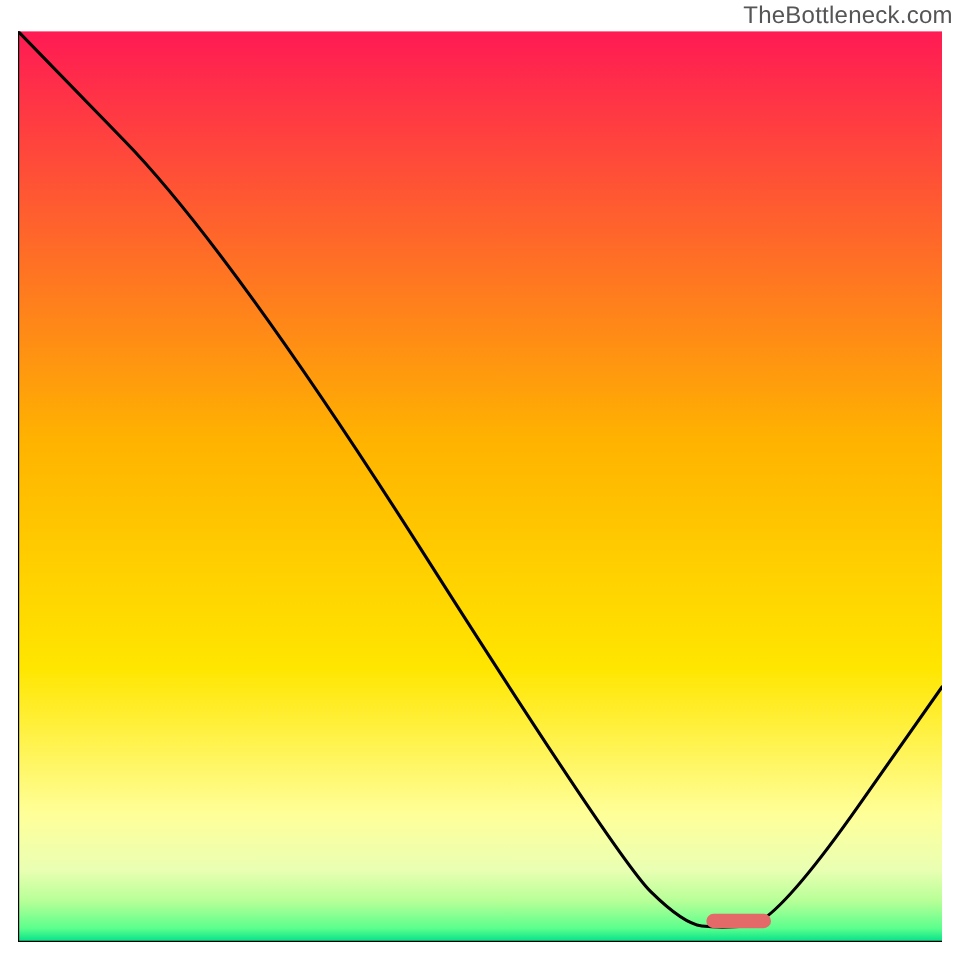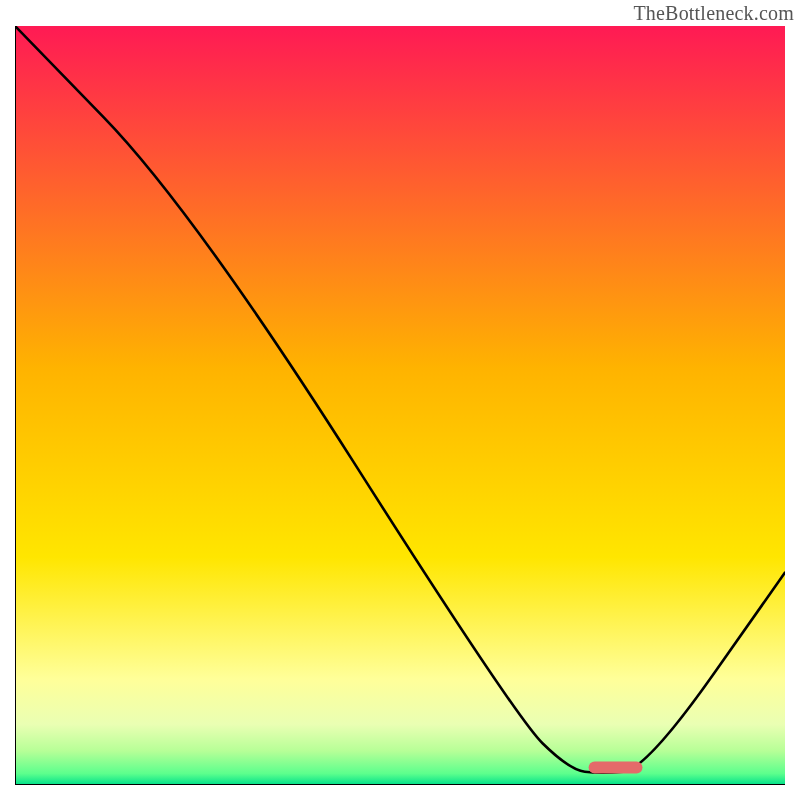--- a/index.html
+++ b/index.html
@@ -8,21 +8,20 @@
     width: 800px;
     height: 800px;
     background: #ffffff;
     font-family: Arial, Helvetica, sans-serif;
     overflow: hidden;
   }
   .stage {
     position: relative;
     width: 800px;
     height: 800px;
-    font-family: Liberation Serif, serif;
   }
   .watermark {
     position: absolute;
     top: 2px;
     right: 6px;
     color: #555555;
     font-size: 20px;
     font-weight: 500;
     letter-spacing: 0.2px;
     z-index: 30;

